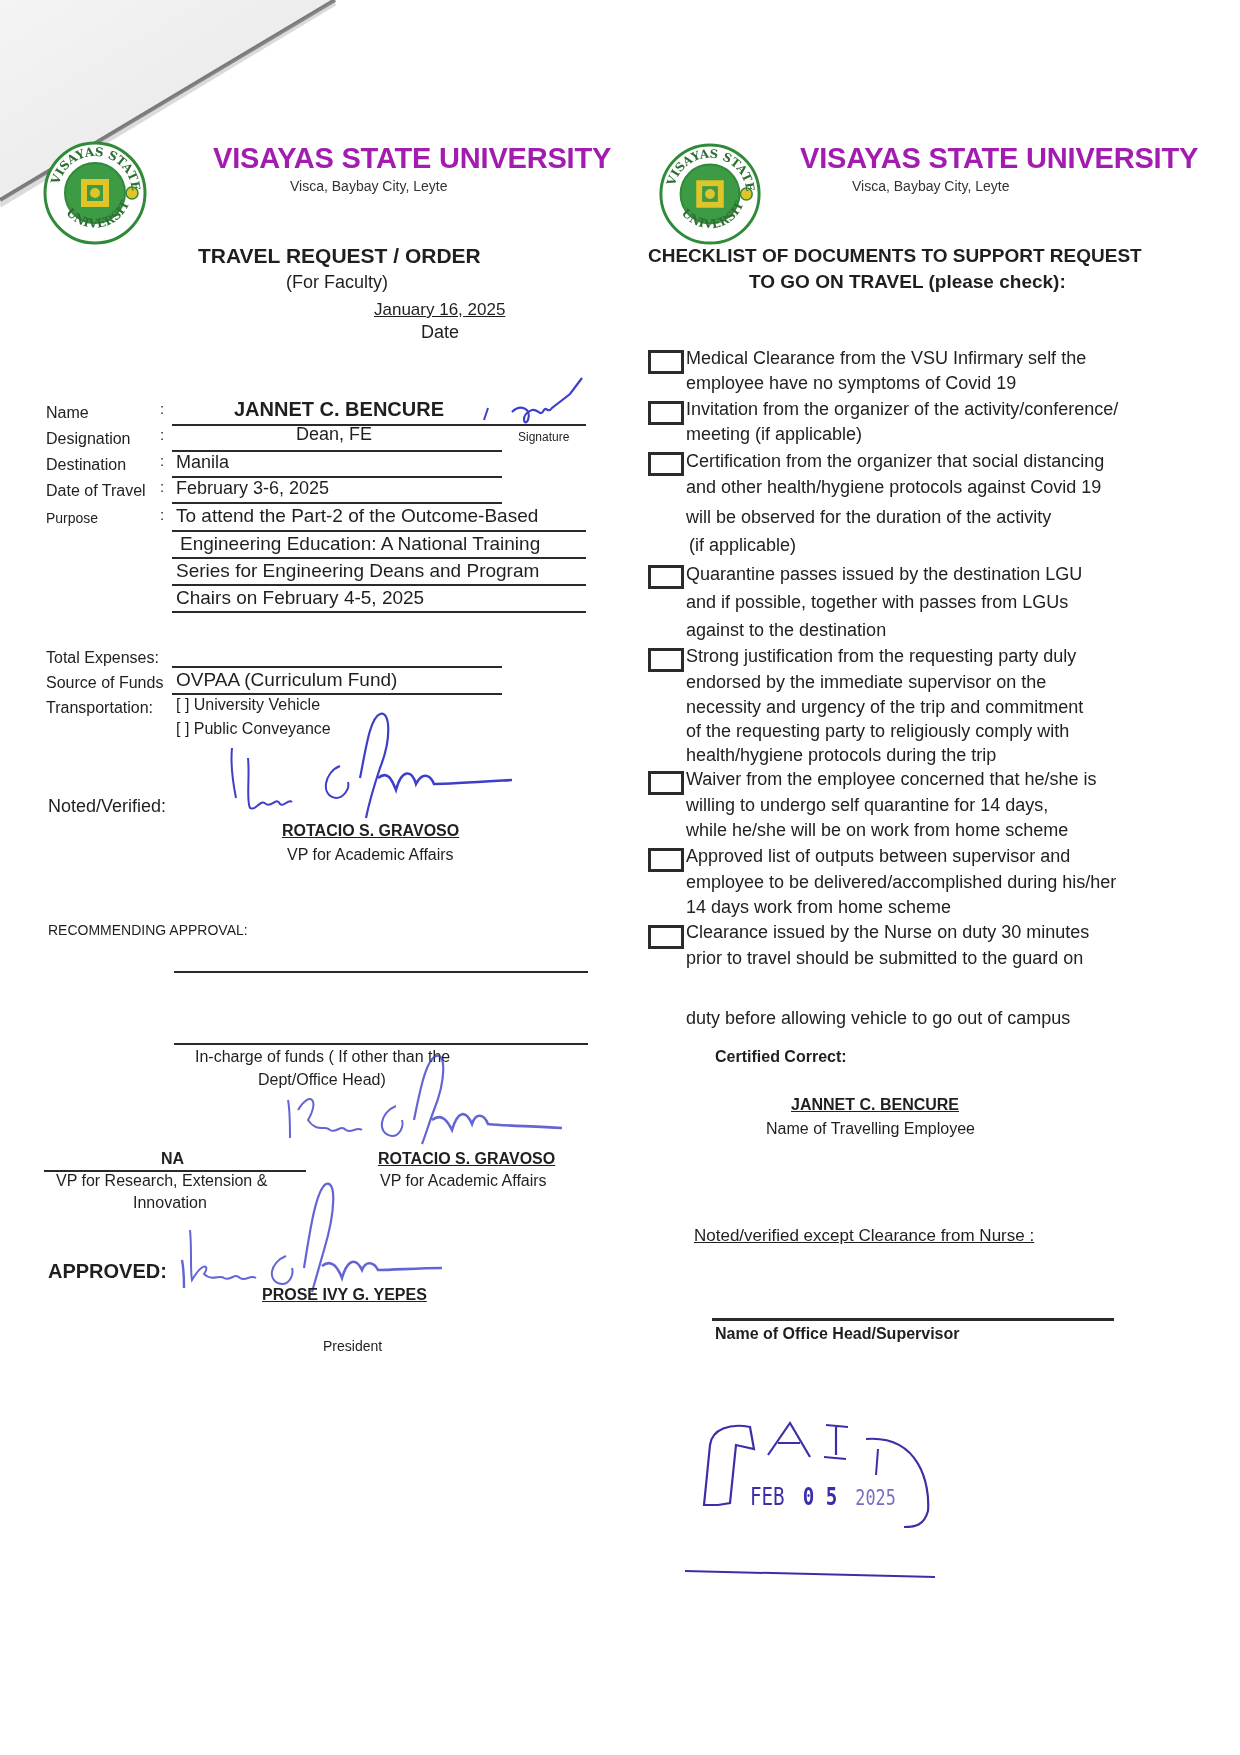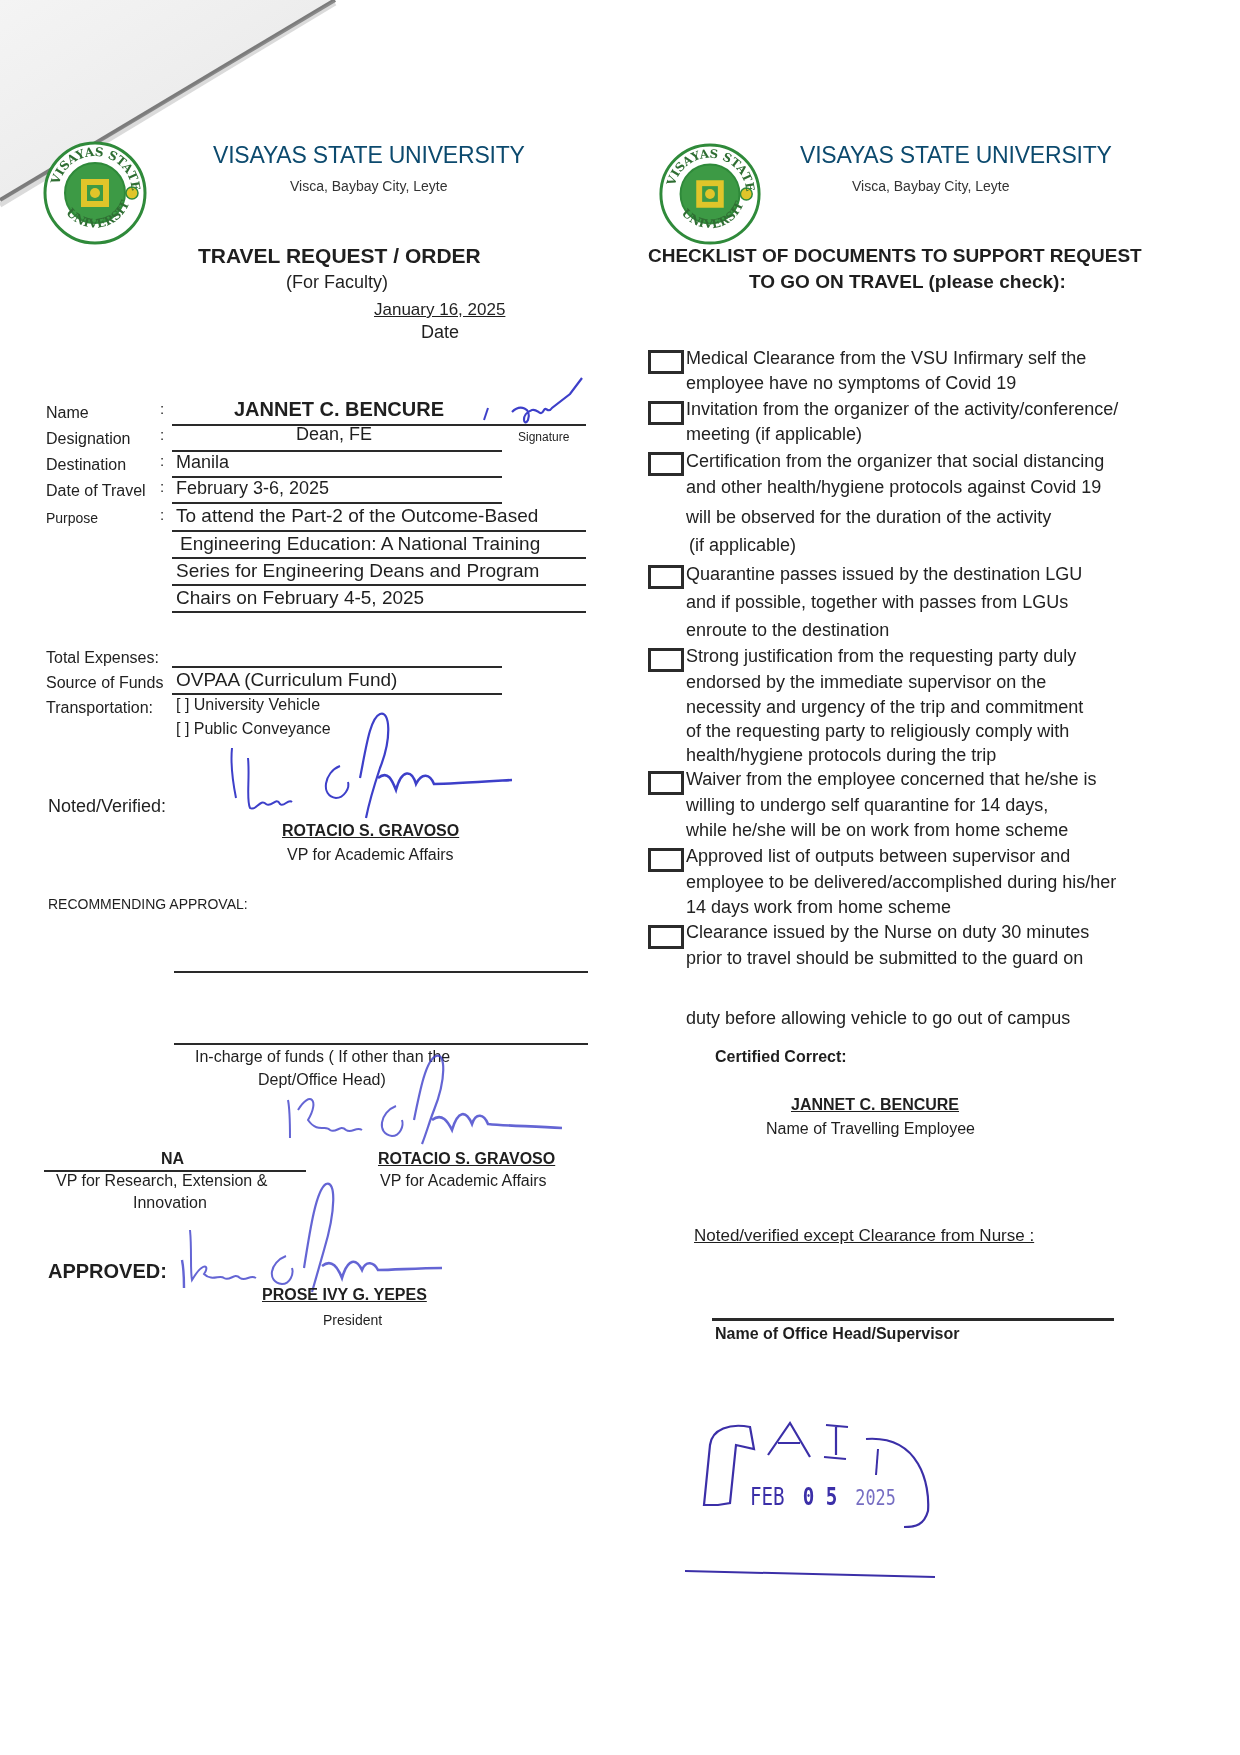--- a/index.html
+++ b/index.html
@@ -7,32 +7,32 @@
     width: 1240px; height: 1755px; position: relative; overflow: hidden;
     background: #ffffff; color: #1f1f1f;
     font-family: "Liberation Sans", sans-serif;
   }
   .abs { position: absolute; }
   .fold {
     position: absolute; left: 0; top: 0; width: 340px; height: 210px;
     pointer-events: none;
   }
   .logo { position: absolute; width: 110px; height: 110px; }
-  .uni-title { font-weight: normal; font-size: 23px; letter-spacing: -0.2px; white-space: nowrap; color: #0c4a6e; }
+  .uni-title { font-weight: bold; font-size: 29px; letter-spacing: -0.2px; white-space: nowrap; color: #a21caf; }
   .uni-sub { font-size: 14px; white-space: nowrap; color: #333; }
   .bold { font-weight: bold; }
   .u { text-decoration: underline; }
   .lbl { font-size: 16px; color: #222; white-space: nowrap; }
   .colon { font-size: 15px; }
   .field { font-size: 18px; white-space: nowrap; color: #1f1f1f; }
   .line { position: absolute; height: 0; border-top: 2px solid #2a2a2a; }
   .txt18 { font-size: 18px; white-space: nowrap; text-align: center; }
   .txt17 { font-size: 17px; white-space: nowrap; }
   .txt16 { font-size: 16px; white-space: nowrap; }
-  .txt14 { font-size: 14px; white-space: nowrap; }
+  .txt14 { font-size: 14px; white-space: nowrap; margin-top: 26px; }
   .cbox {
     position: absolute; width: 36px; height: 24px; border: 3px solid #2b2b2b;
     box-sizing: border-box; background: #fff;
   }
   .check-line { position: absolute; left: 686px; font-size: 18px; white-space: nowrap; color: #222; }
   .sig { position: absolute; pointer-events: none; }
   .stamp { position: absolute; }
 </style>
 </head>
 <body>
@@ -205,21 +205,21 @@
     <div class="cbox" style="left:648px; top:452px;"></div>
     <div class="check-line" style="top:451px;">Certification from the organizer that social distancing</div>
     <div class="check-line" style="top:477px;">and other health/hygiene protocols against Covid 19</div>
     <div class="check-line" style="top:507px;">will be observed for the duration of the activity</div>
     <div class="check-line" style="top:535px; left:689px;"> (if applicable)</div>
   </div>
   <div>
     <div class="cbox" style="left:648px; top:565px;"></div>
     <div class="check-line" style="top:564px;">Quarantine passes issued by the destination LGU</div>
     <div class="check-line" style="top:592px;">and if possible, together with passes from LGUs</div>
-    <div class="check-line" style="top:620px;">enroute to the destination</div>
+    <div class="check-line" style="top:620px;">against to the destination</div>
   </div>
   <div>
     <div class="cbox" style="left:648px; top:648px;"></div>
     <div class="check-line" style="top:646px;">Strong justification from the requesting party duly</div>
     <div class="check-line" style="top:672px;">endorsed by the immediate supervisor on the</div>
     <div class="check-line" style="top:697px;">necessity and urgency of the trip and commitment</div>
     <div class="check-line" style="top:721px;">of the requesting party to religiously comply with</div>
     <div class="check-line" style="top:745px;">health/hygiene protocols during the trip</div>
   </div>
   <div>

